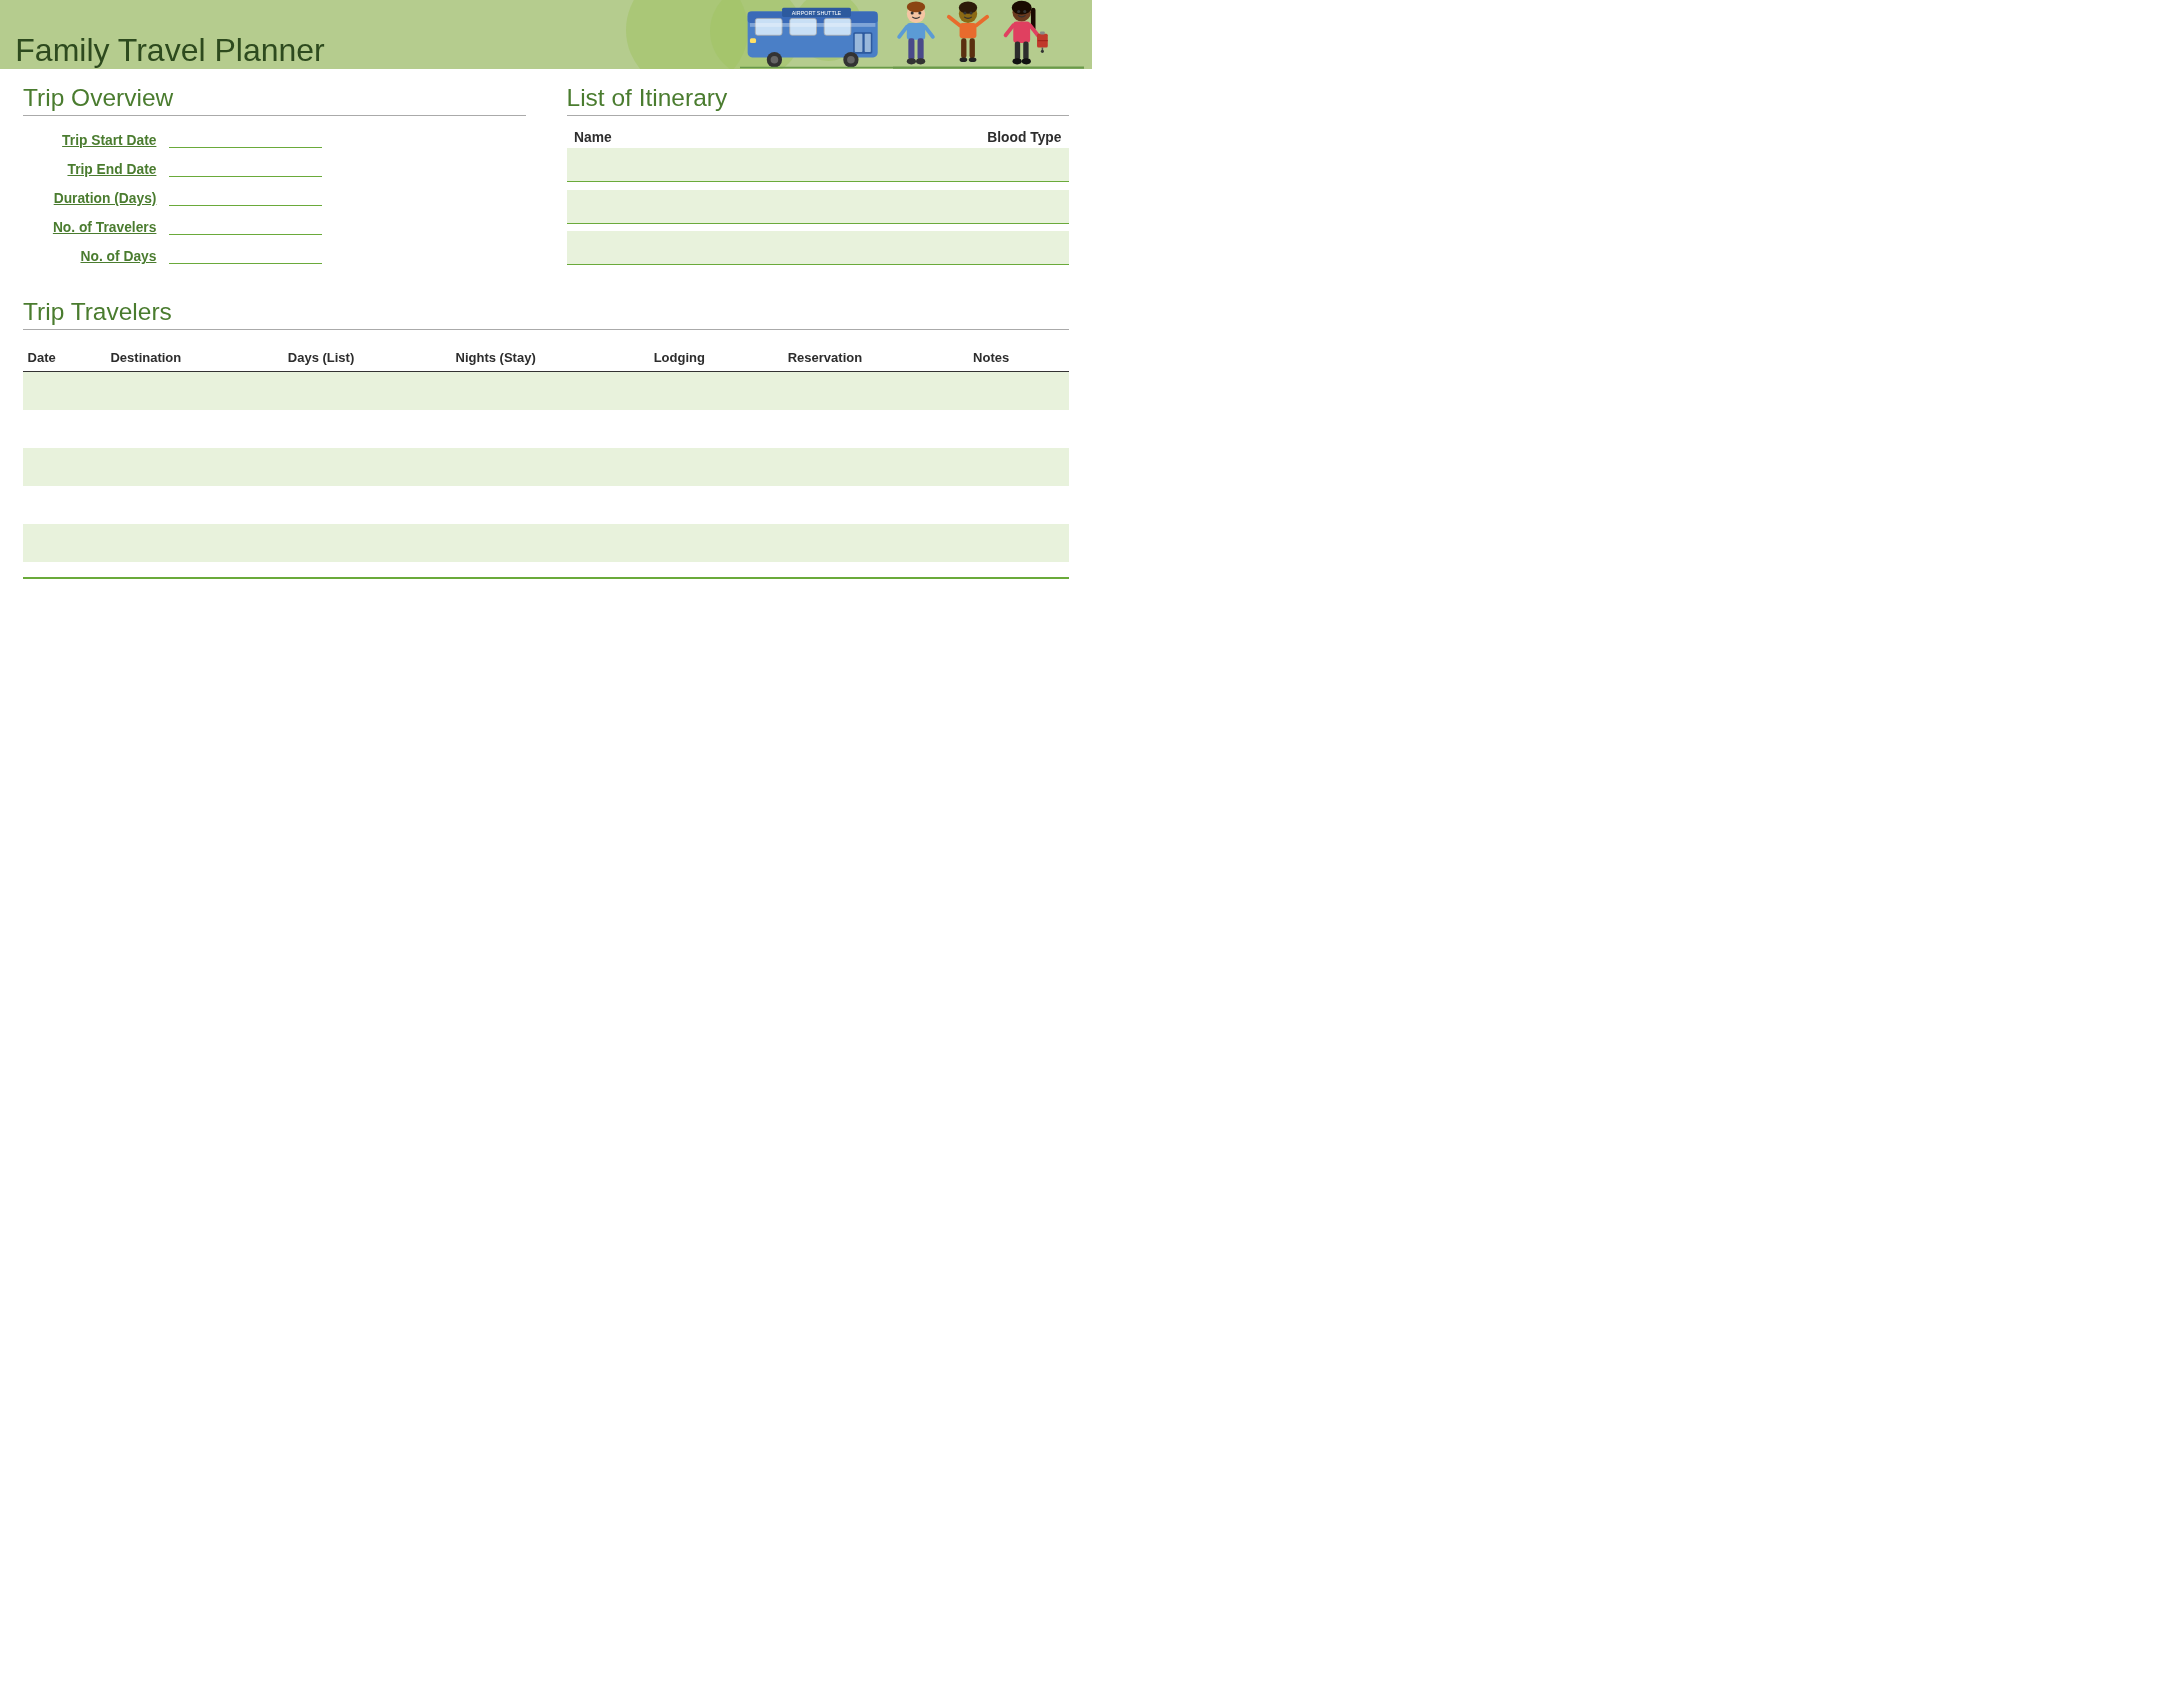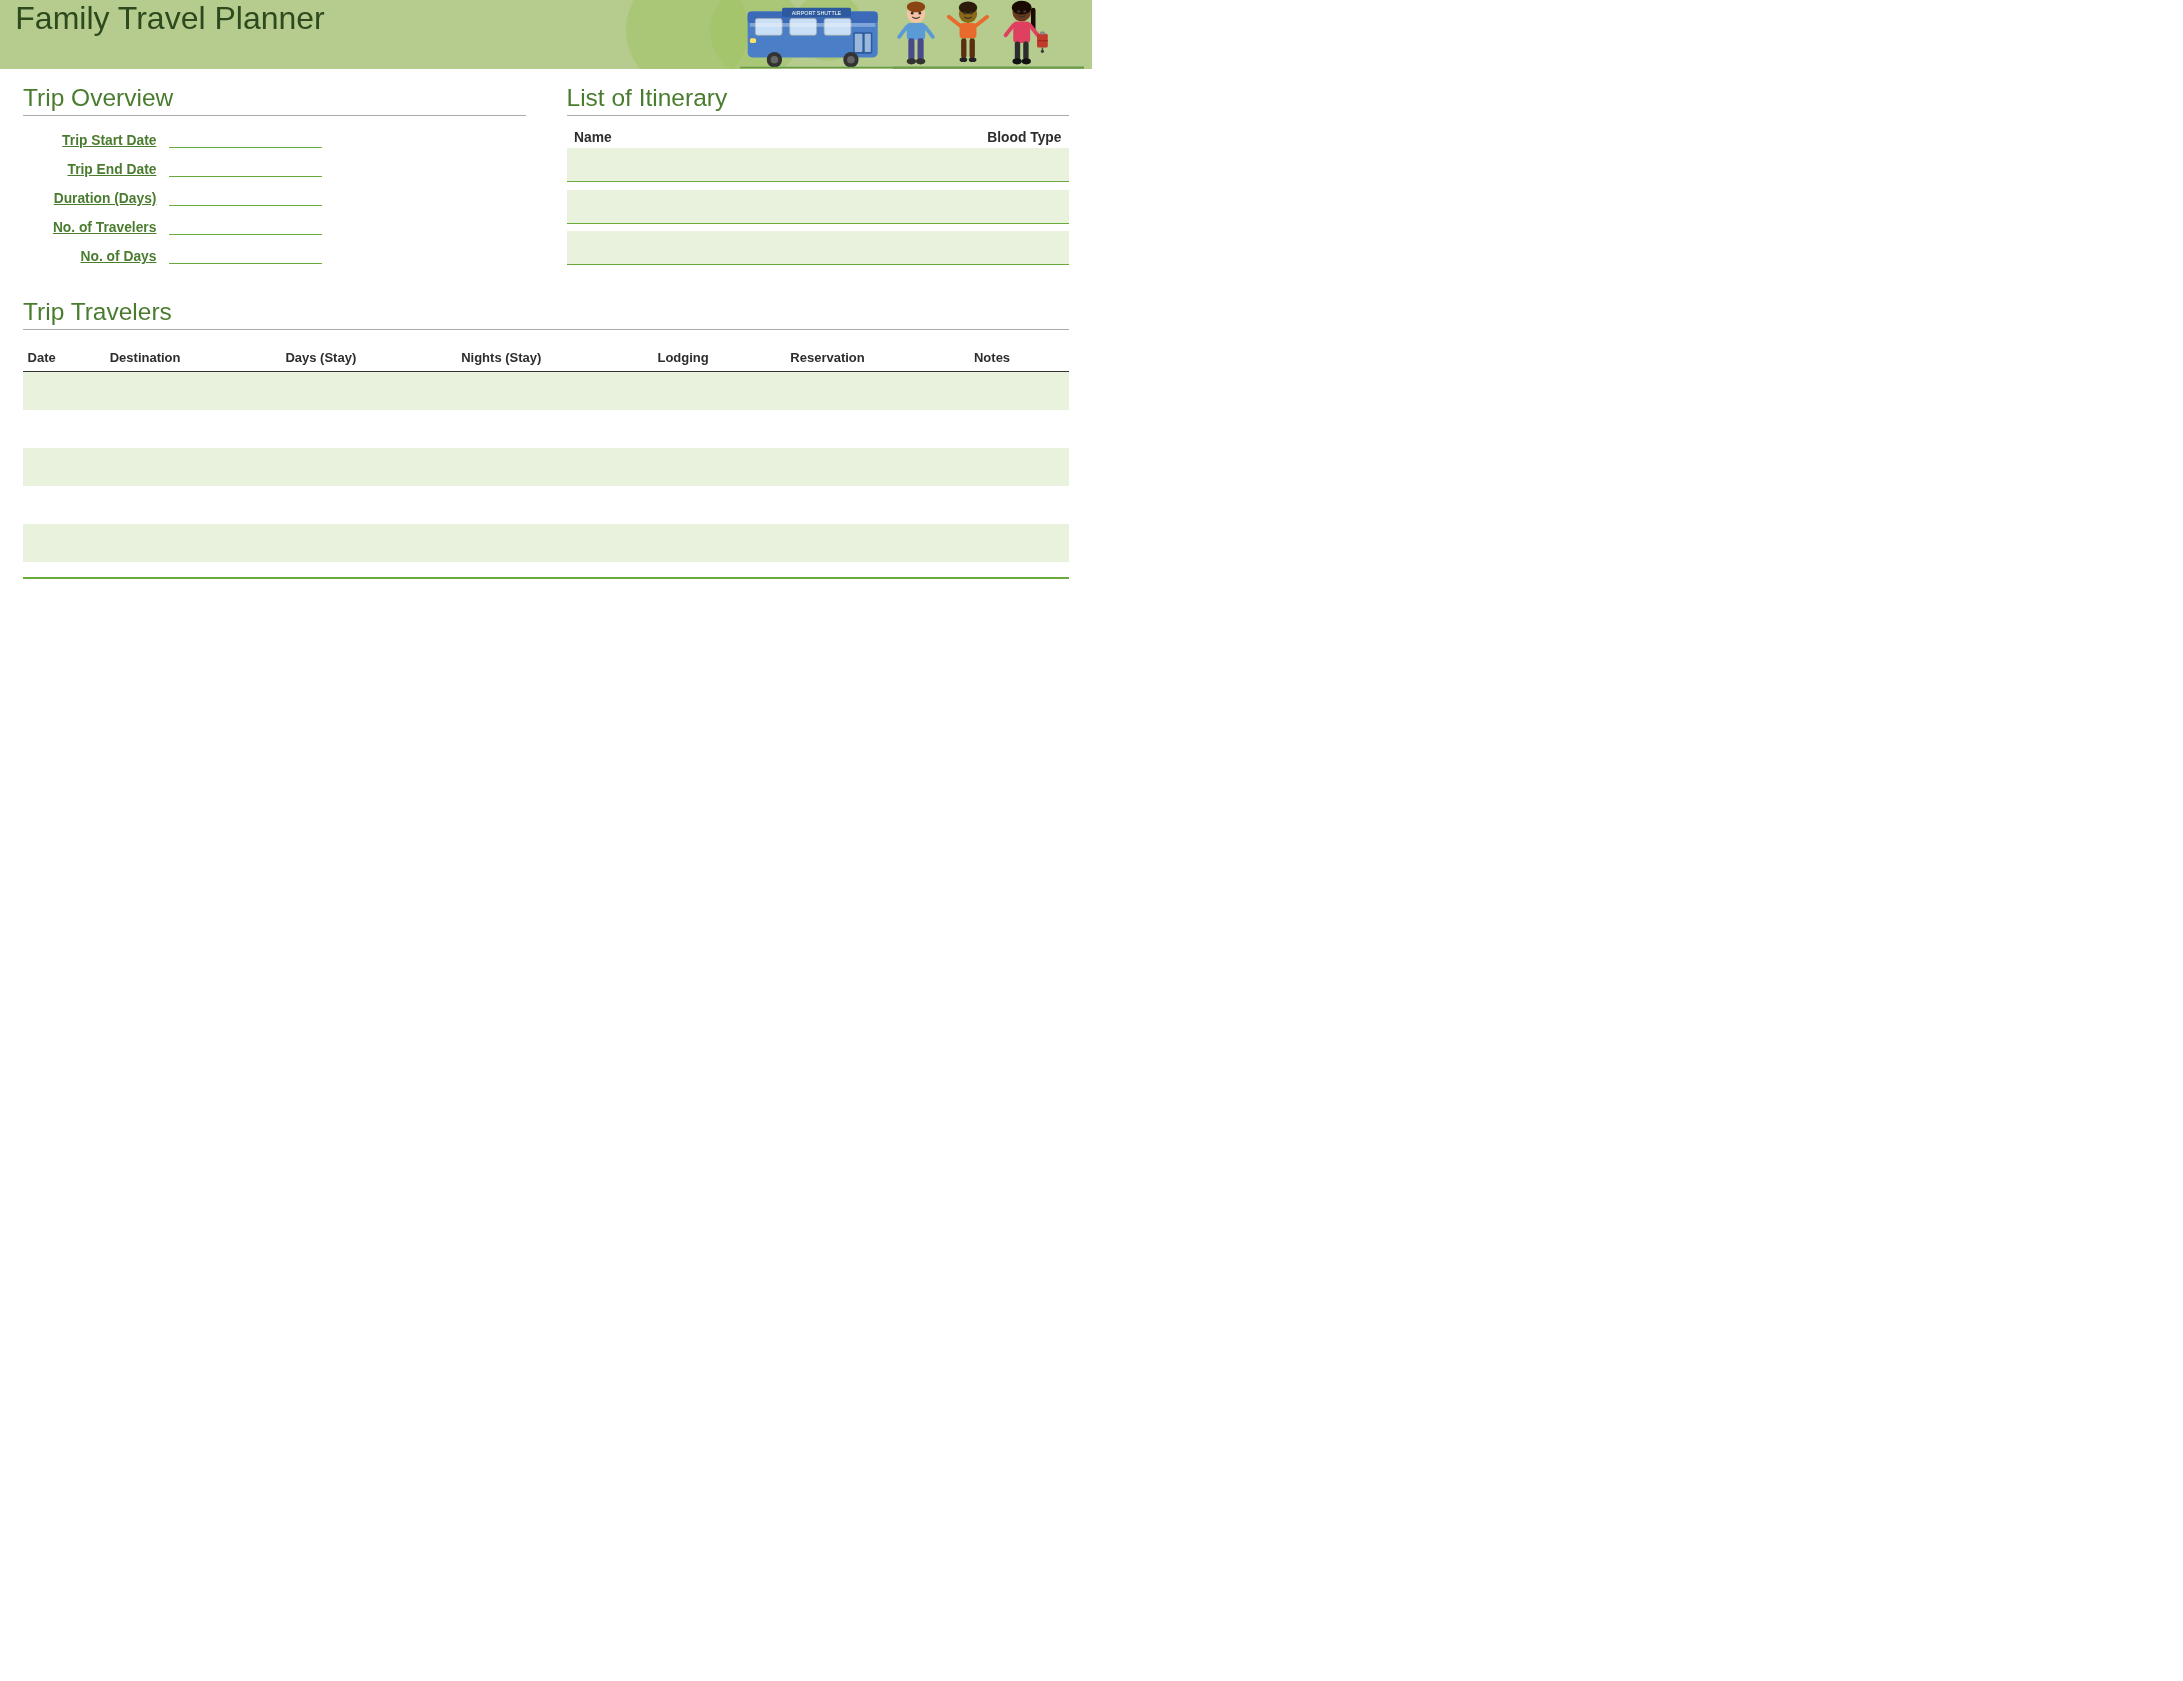--- a/index.html
+++ b/index.html
@@ -11,21 +11,21 @@
     }
 
     
     .header {
       background: #b5cc8e;
       position: relative;
       height: 69px;
       overflow: hidden;
       padding: 0 15.3px;
       display: flex;
-      align-items: flex-start;
+      align-items: flex-end;
     }
     .header-title {
       font-size: 32px;
       color: #2d4a1e;
       font-weight: 300;
       z-index: 2;
       position: relative;
     }
     
     .circle-deco {
@@ -341,21 +341,21 @@
   </div>
 
   <div class="itinerary-section">
     <div class="section-title">Trip Travelers</div>
 
     <table class="itinerary-table">
       <thead>
         <tr>
           <th>Date</th>
           <th>Destination</th>
-          <th>Days (Stay)</th>
+          <th>Days (List)</th>
           <th>Nights (Stay)</th>
           <th>Lodging</th>
           <th>Reservation</th>
           <th>Notes</th>
         </tr>
       </thead>
       <tbody id="itinerary-tbody">
 
       <tr>
             <td></td>

